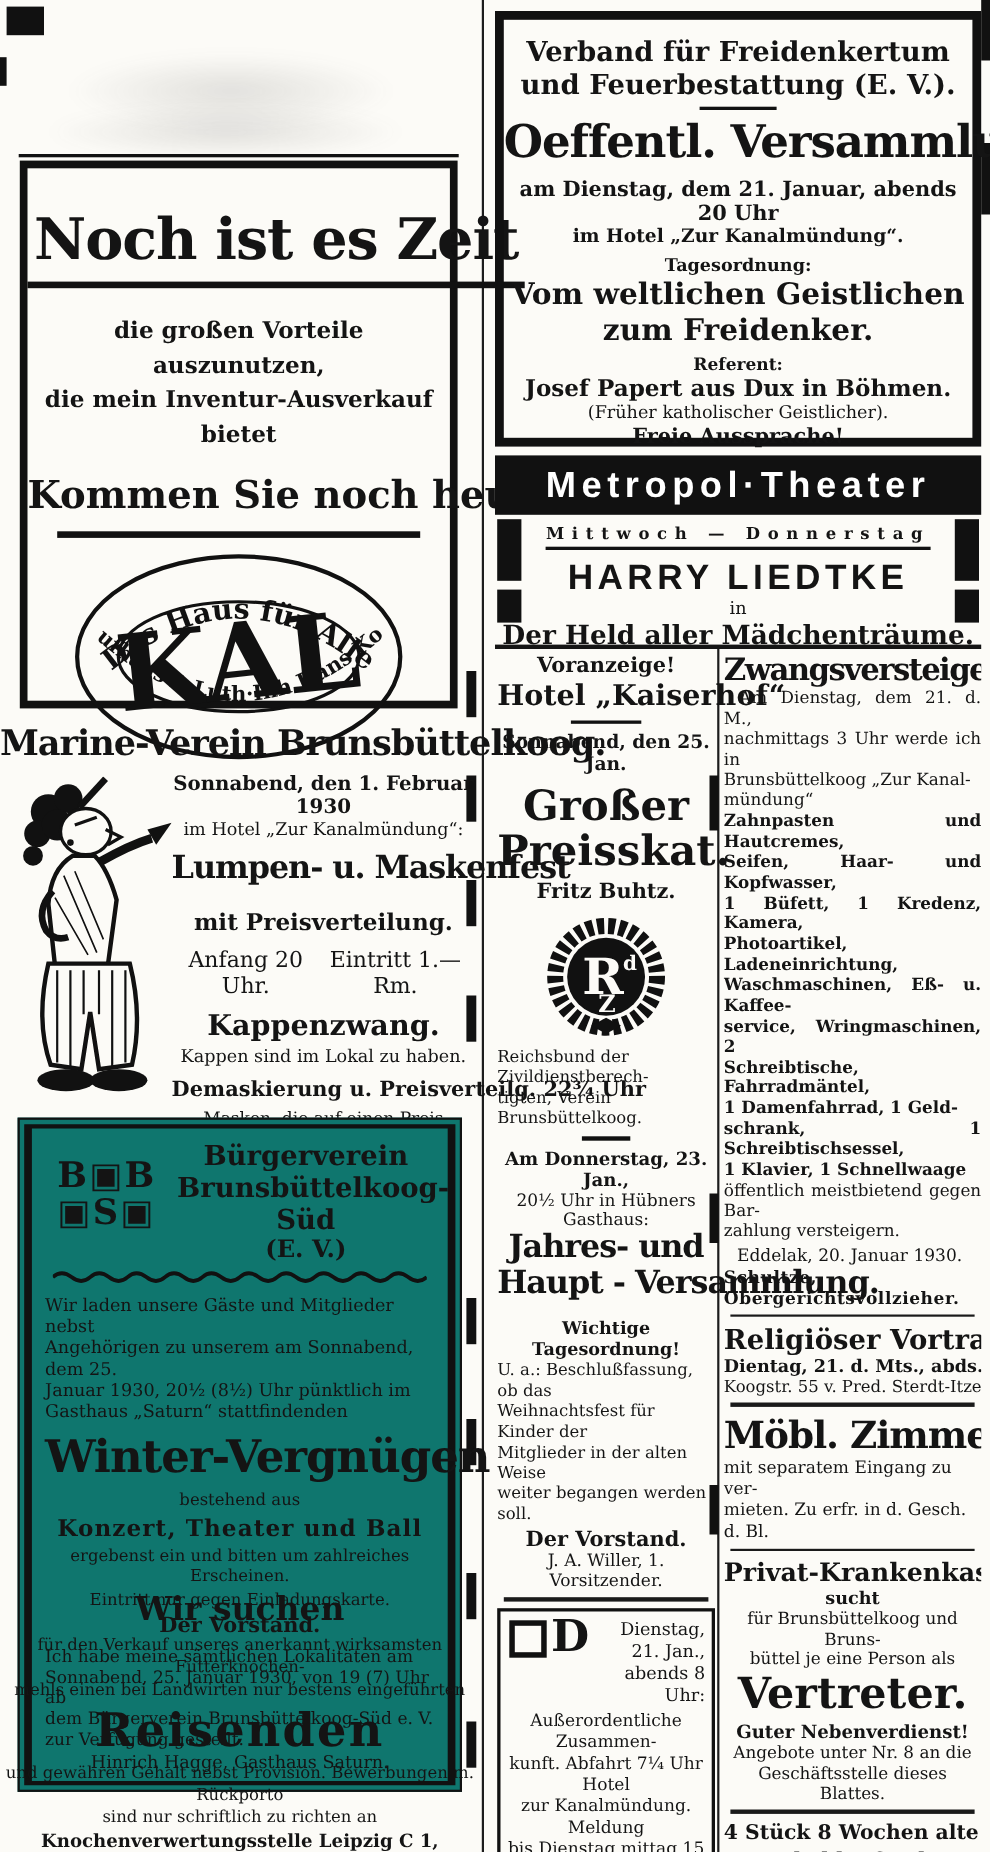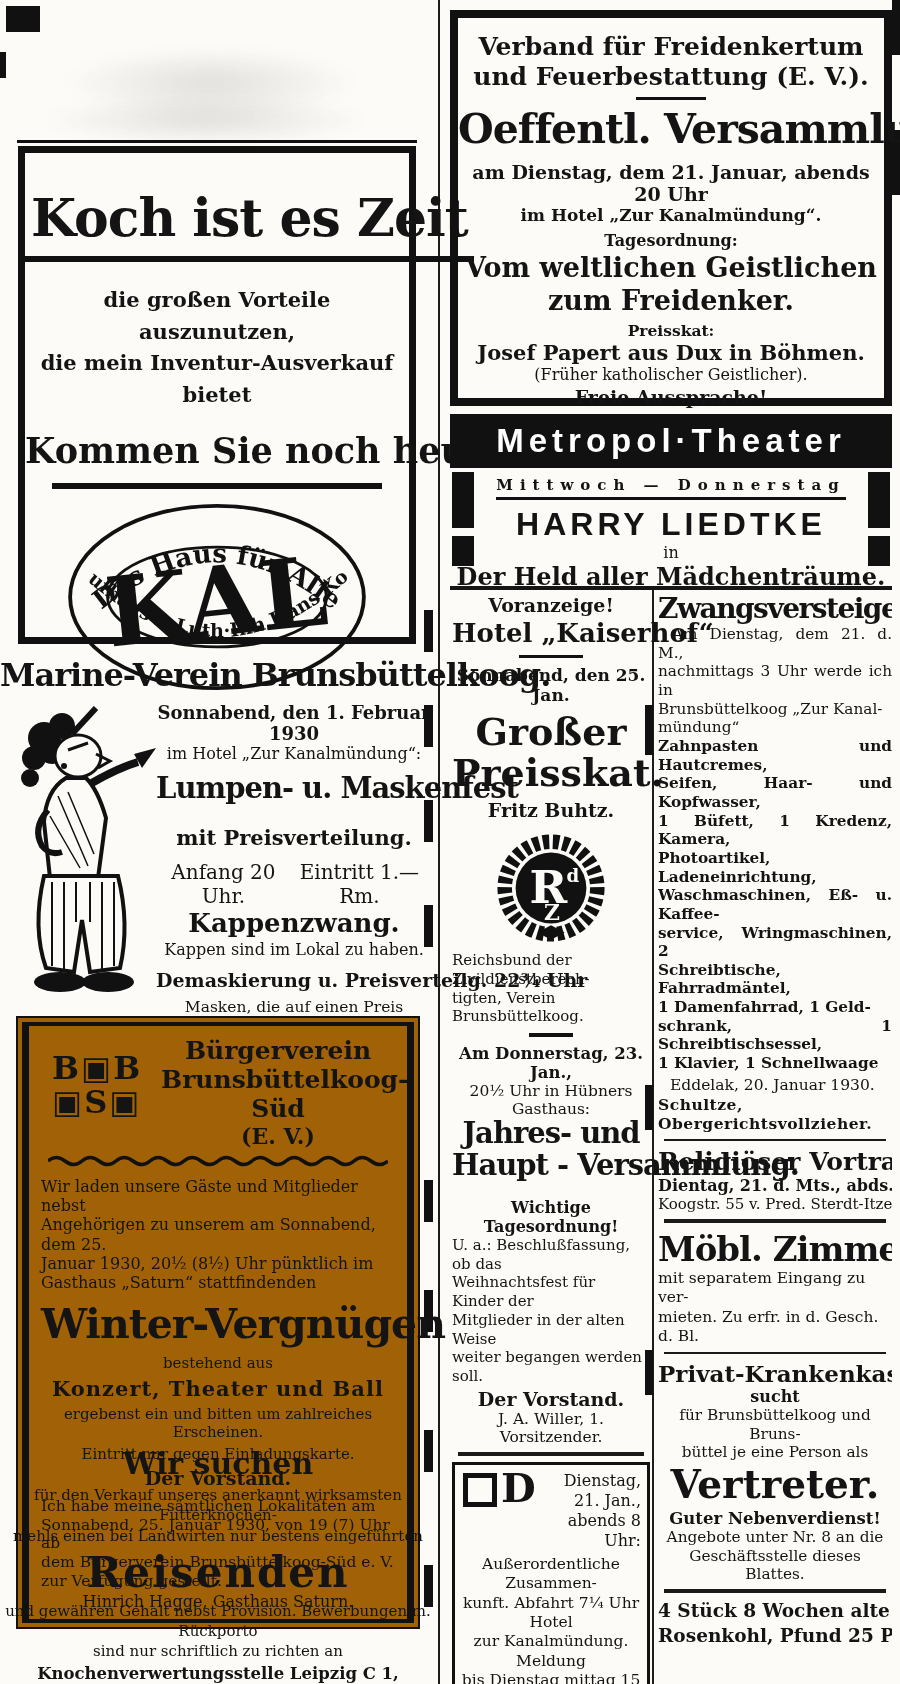--- a/index.html
+++ b/index.html
@@ -19,27 +19,27 @@
   .kal-cta-rule{width:330px;height:6px;background:#111;margin:12px auto 0;}
   
   #marine{left:0;top:656px;width:436px;}
   .marine-title{font-size:32px;font-weight:bold;text-align:center;letter-spacing:-1px;white-space:nowrap;}
   .marine-text{margin-left:156px;width:276px;text-align:center;}
   .m-date{font-size:18px;font-weight:bold;margin-top:8px;}
   .m-venue{font-size:16px;}
   .m-event{font-size:29px;font-weight:bold;margin-top:8px;letter-spacing:-1px;white-space:nowrap;}
   .m-sub{font-size:21px;font-weight:bold;margin-top:20px;}
   .m-row{display:flex;justify-content:space-between;font-size:20px;margin-top:10px;padding:0 2px;}
-  .m-kopf{font-size:26px;font-weight:bold;}
+  .m-kopf{font-size:26px;font-weight:bold;margin-top:10px;}
   .m-note{font-size:16px;margin-top:2px;}
   .m-demask{font-size:19px;font-weight:bold;margin-top:10px;white-space:nowrap;}
   .m-small{font-size:15.5px;line-height:1.3;margin-top:6px;}
   .m-sign{font-size:22px;font-weight:bold;margin-top:10px;}
   
-  #buerger{left:16px;top:1016px;width:404px;border:2px solid #111;padding:4px;box-sizing:border-box;background:#a16207;}
+  #buerger{left:16px;top:1016px;width:404px;border:2px solid #111;padding:4px;box-sizing:border-box;background:#0f766e;}
   .ornate-inner{border:4px solid #111;border-left-width:7px;border-right-width:7px;padding:10px 12px 8px;}
   .bv-logo{position:absolute;left:34px;top:34px;font-size:32px;font-weight:bold;line-height:1.05;letter-spacing:2px;}
   .bv-head{margin-left:120px;text-align:center;font-weight:bold;}
   .bv-h1{font-size:25px;} .bv-h2{font-size:25px;text-align:center;} .bv-h3{font-size:22px;}
   .bv-body{font-size:16px;line-height:1.2;margin-top:10px;}
   .bv-event{font-size:41px;font-weight:bold;text-align:center;margin-top:8px;letter-spacing:-1px;white-space:nowrap;}
   .bv-cons{font-size:15px;text-align:center;margin-top:6px;}
   .bv-prog{font-size:21px;font-weight:bold;text-align:center;margin-top:4px;letter-spacing:1px;}
   .bv-line{font-size:15px;text-align:center;margin-top:4px;}
   .bv-sign{font-size:19px;font-weight:bold;text-align:center;margin-top:4px;}
@@ -141,21 +141,21 @@
   <div class="dash" style="left:424px;top:905px;width:9px;height:42px;"></div>
   <div class="dash" style="left:424px;top:1180px;width:9px;height:42px;"></div>
   <div class="dash" style="left:424px;top:1290px;width:9px;height:42px;"></div>
   <div class="dash" style="left:424px;top:1430px;width:9px;height:42px;"></div>
   <div class="dash" style="left:424px;top:1565px;width:9px;height:42px;"></div>
   <div class="dash" style="left:645px;top:705px;width:8px;height:50px;"></div>
   <div class="dash" style="left:645px;top:1085px;width:8px;height:45px;"></div>
   <div class="dash" style="left:645px;top:1350px;width:8px;height:45px;"></div>
 
   <div class="abs" id="kal-box">
-    <div class="kal-title">Koch ist es Zeit</div>
+    <div class="kal-title">Noch ist es Zeit</div>
     <div class="kal-lines">
       <div>die großen Vorteile auszunutzen,</div>
       <div>die mein Inventur-Ausverkauf bietet</div>
     </div>
     <div class="kal-cta">Kommen Sie noch heute.</div>
     <div class="kal-cta-rule"></div>
     <svg width="312" height="192" viewBox="0 0 320 200" style="margin-top:12px;">
       <defs>
         <path id="arcTop" d="M 30 122 Q 160 6 290 122"></path>
         <path id="arcBot" d="M 26 84 Q 160 200 294 84"></path>
@@ -271,21 +271,21 @@
   <div class="abs" id="verband">
     <div class="vb-org">Verband für Freidenkertum</div>
     <div class="vb-org">und Feuerbestattung (E. V.).</div>
     <div class="vb-ur"></div>
     <div class="vb-title">Oeffentl. Versammlung</div>
     <div class="vb-when">am Dienstag, dem 21. Januar, abends 20 Uhr</div>
     <div class="vb-where">im Hotel „Zur Kanalmündung“.</div>
     <div class="vb-ag">Tagesordnung:</div>
     <div class="vb-topic">Vom weltlichen Geistlichen</div>
     <div class="vb-topic">zum Freidenker.</div>
-    <div class="vb-ref">Preisskat:</div>
+    <div class="vb-ref">Referent:</div>
     <div class="vb-name">Josef Papert aus Dux in Böhmen.</div>
     <div class="vb-note">(Früher katholischer Geistlicher).</div>
     <div class="vb-free">Freie Aussprache!</div>
     <div class="vb-row">
       <span>Eintritt 30 Pfennig</span>
       <span>Erwerbslose 10 Pfennig.</span>
     </div>
     <div class="vb-sign">Der Vorstand.</div>
   </div>
 
@@ -376,20 +376,24 @@
       <div>Seifen, Haar- und Kopfwasser,</div>
       <div>1 Büfett, 1 Kredenz, Kamera,</div>
       <div>Photoartikel, Ladeneinrichtung,</div>
       <div>Waschmaschinen, Eß- u. Kaffee-</div>
       <div>service, Wringmaschinen, 2</div>
       <div>Schreibtische, Fahrradmäntel,</div>
       <div>1 Damenfahrrad, 1 Geld-</div>
       <div>schrank, 1 Schreibtischsessel,</div>
       <div>1 Klavier, 1 Schnellwaage</div>
     </div>
+    <div class="zw-p">
+      <div>öffentlich meistbietend gegen Bar-</div>
+      <div>zahlung versteigern.</div>
+    </div>
     <div class="zw-pd">Eddelak, 20. Januar 1930.</div>
     <div class="zw-sign">Schultze, Obergerichtsvollzieher.</div>
     <div class="hrule"></div>
 
     <div class="rv-title">Religiöser Vortrag</div>
     <div class="rv-l1">Dientag, 21. d. Mts., abds. 8 Uhr,</div>
     <div class="rv-l2">Koogstr. 55 v. Pred. Sterdt-Itzehoe</div>
     <div class="hrule thick"></div>
 
     <div class="zi-title">Möbl. Zimmer</div>

